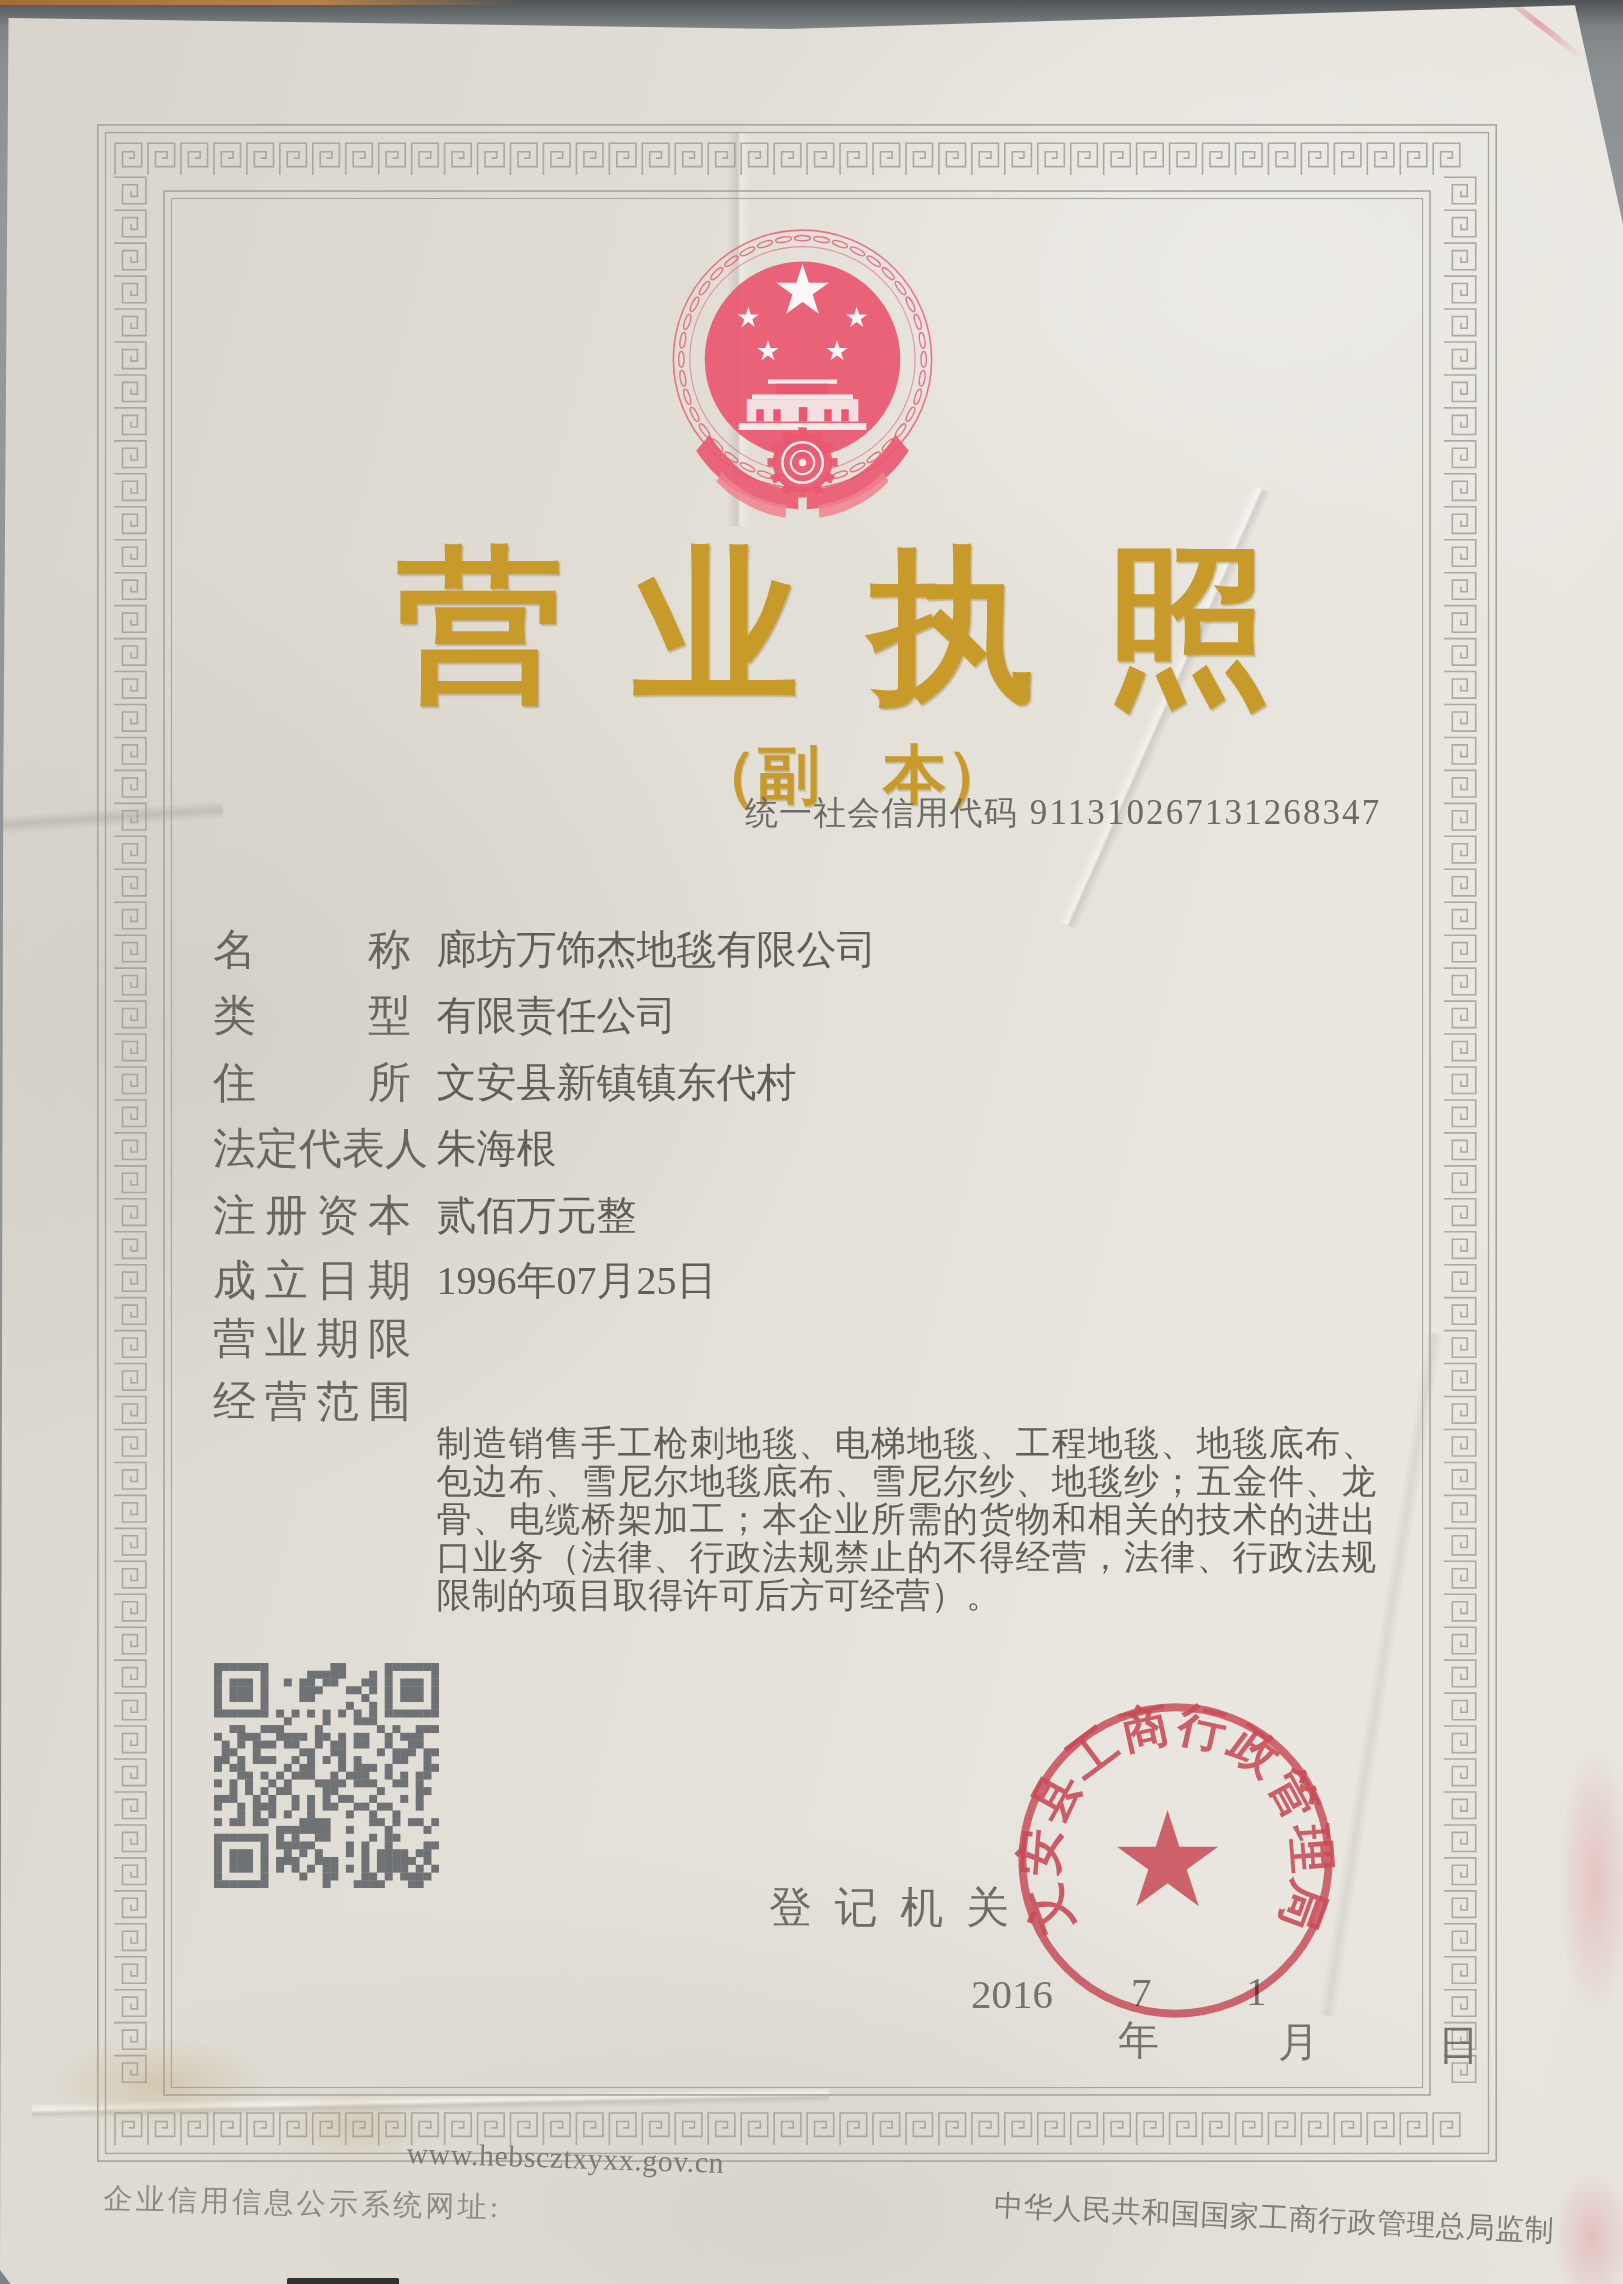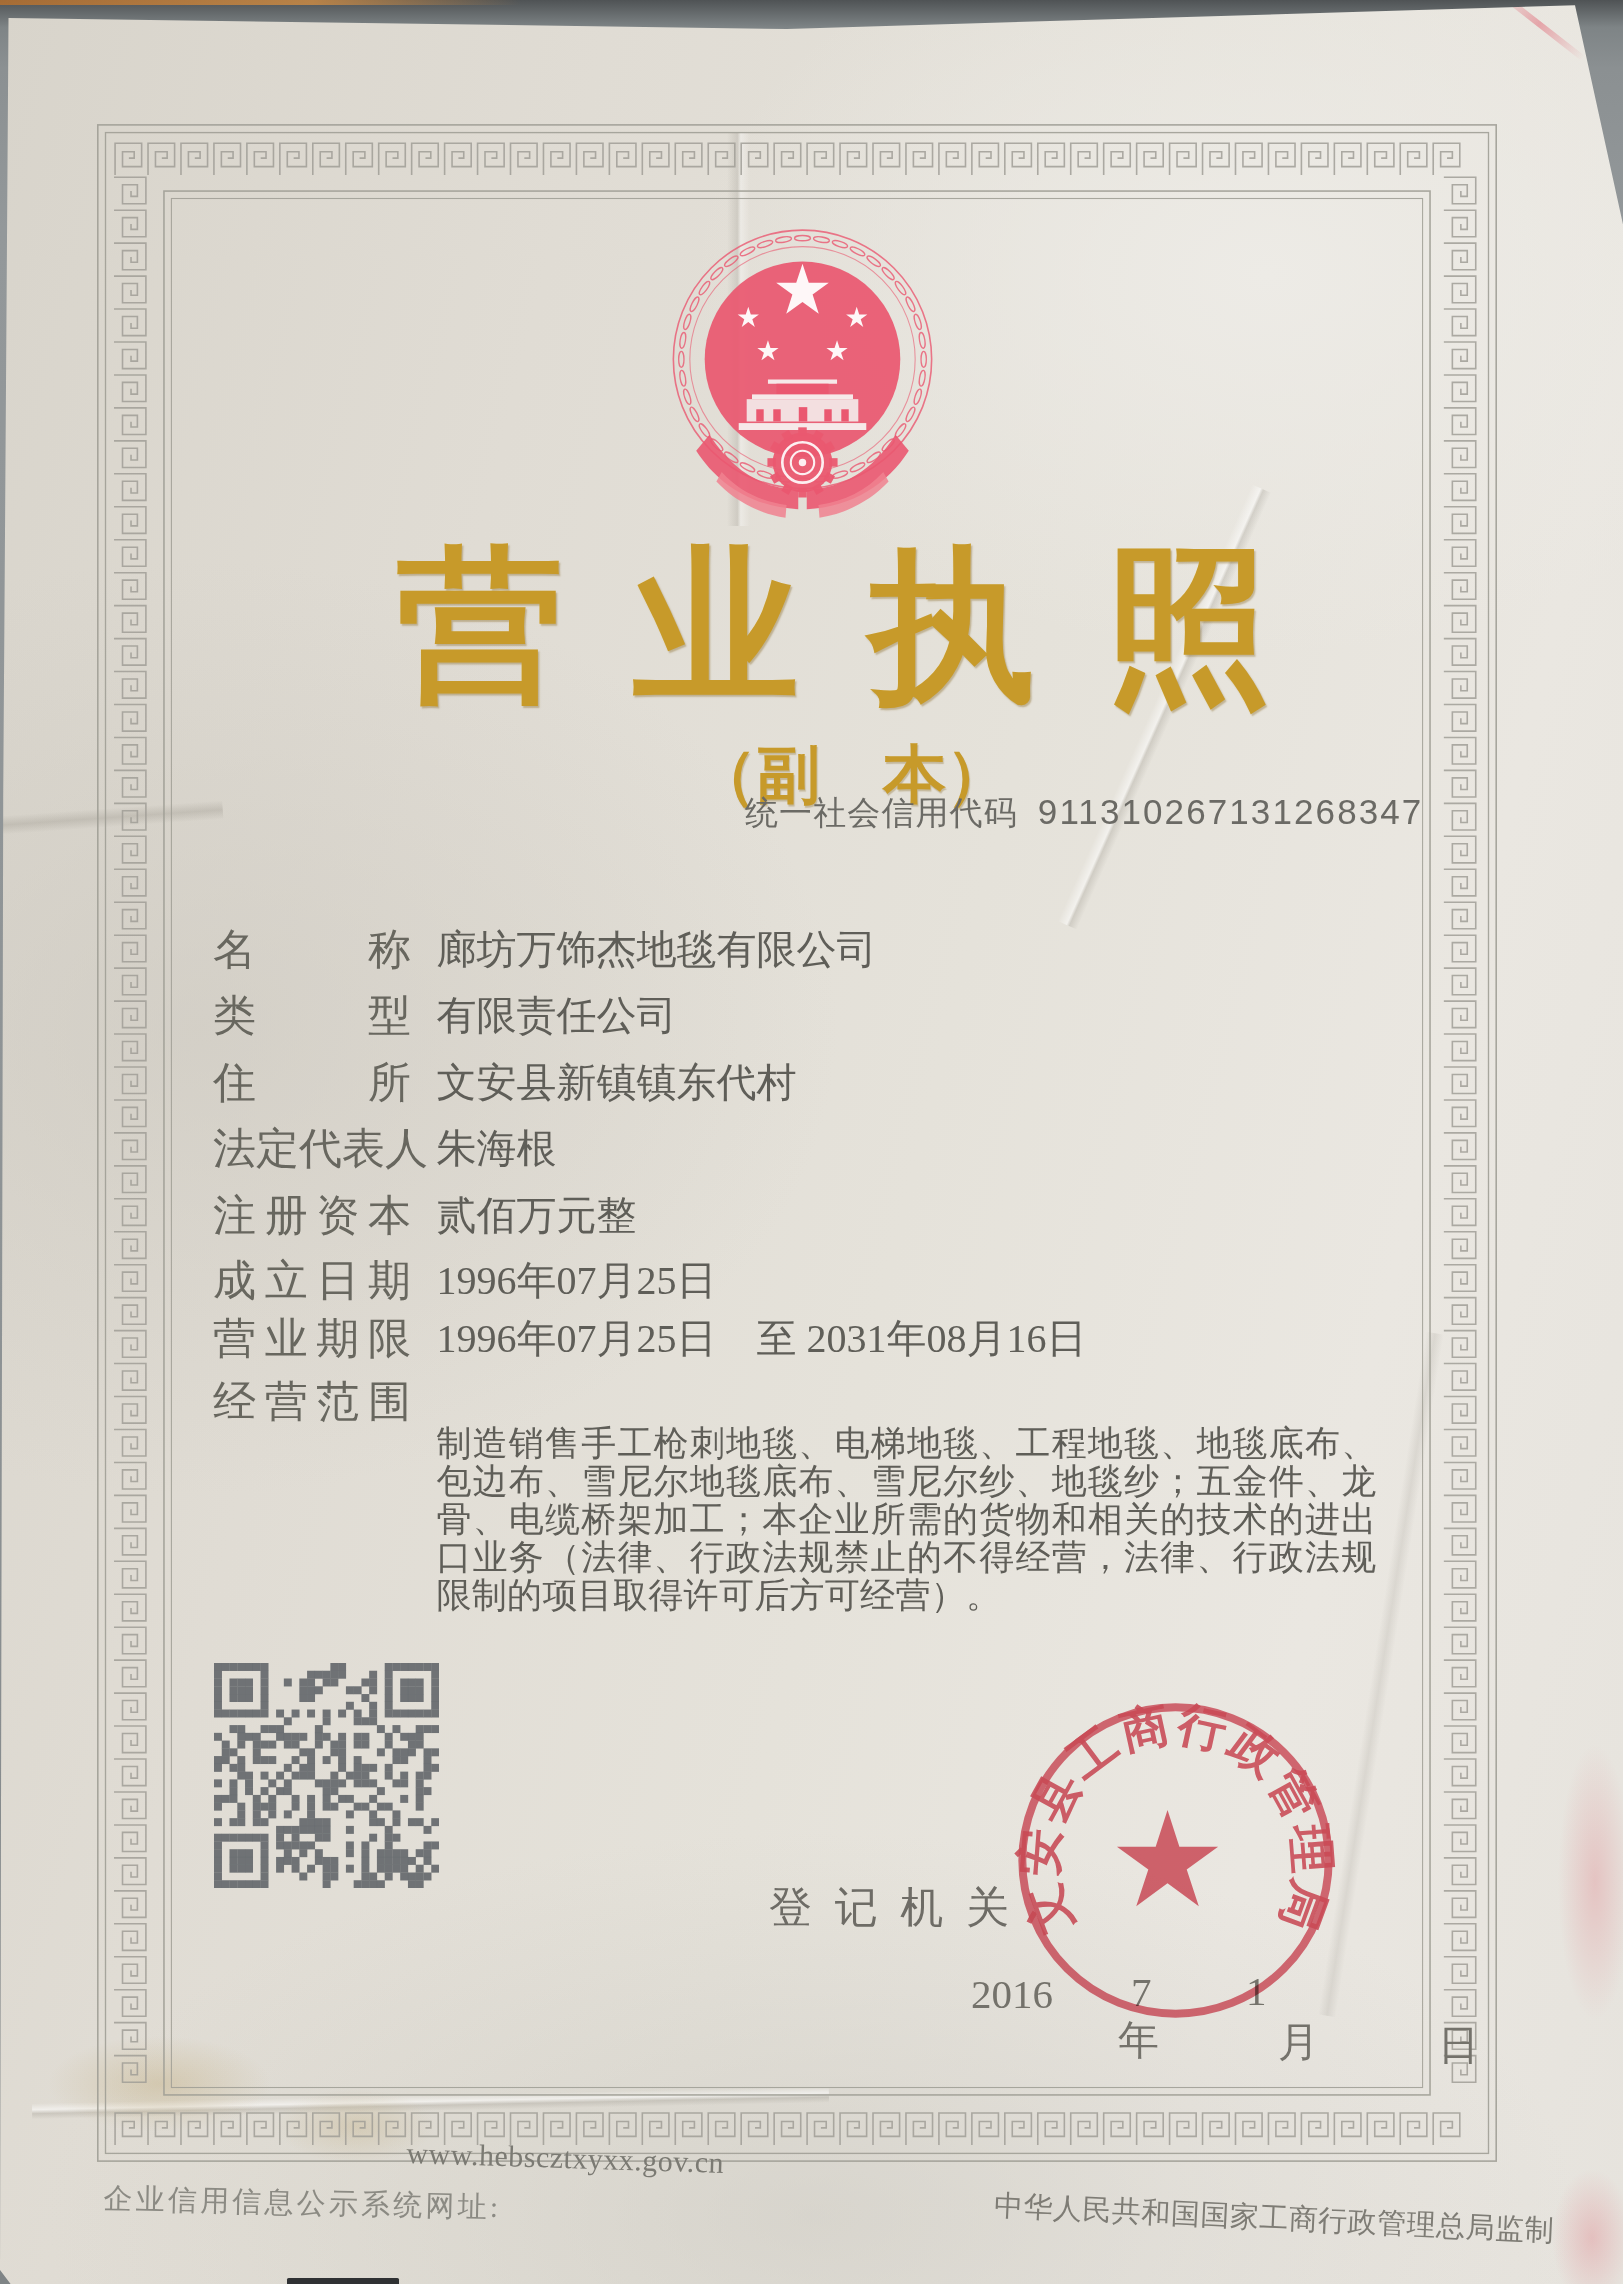--- a/index.html
+++ b/index.html
@@ -53,21 +53,21 @@
   .title{position:absolute;left:397px;top:543px;display:flex;gap:70px;
     font-family:"Liberation Sans","DejaVu Sans",sans-serif;font-weight:700;
     font-size:166px;line-height:1;color:var(--gold,#c79a2a);
     text-shadow:1.6px 2.1px 1.6px rgba(122,90,14,.35), -0.5px -0.5px 0 rgba(255,235,170,.25);}
   .subtitle{position:absolute;left:694px;top:743px;
     font-family:"Liberation Sans","DejaVu Sans",sans-serif;font-weight:700;
     font-size:63px;line-height:1;color:var(--gold,#c79a2a);
     text-shadow:1.1px 1.6px 1.1px rgba(122,90,14,.3);}
   .code-line{position:absolute;left:745px;top:791px;white-space:nowrap;color:#6b6a65;}
   .code-line .lab{font-size:33px;letter-spacing:1.1px;}
-  .code-line .val{font-size:35px;letter-spacing:2.1px;margin-left:20px;font-family:Liberation Sans, sans-serif;}
+  .code-line .val{font-size:35px;letter-spacing:2.1px;margin-left:12px;font-family:Liberation Serif, serif;}
   
   .row{position:absolute;left:213px;display:flex;align-items:flex-start;}
   .row .lab{width:198px;display:flex;justify-content:space-between;
     font-size:43px;line-height:1;color:#68675f;flex:none;}
   .row .val{margin-left:25.5px;font-size:40px;line-height:1;color:#5f5e58;white-space:nowrap;padding-top:2.1px;}
   .row.scope .val{white-space:normal;width:940px;font-size:35px;line-height:38px;
     text-align:justify;padding-top:1.1px;letter-spacing:0.3px;margin-top:44px;}
   
   svg.qr{position:absolute;left:214px;top:1663px;}
   
@@ -276,21 +276,20 @@
         </div>
       <div class="val">1996年07月25日</div>
     </div>
     <div class="row" style="top:1317px">
       <div class="lab">
           <span>营</span>
           <span>业</span>
           <span>期</span>
           <span>限</span>
         </div>
-      <div class="val">1996年07月25日　至  2031年08月16日</div>
     </div>
     <div class="row scope" style="top:1380px">
       <div class="lab">
           <span>经</span>
           <span>营</span>
           <span>范</span>
           <span>围</span>
         </div>
       <div class="val">制造销售手工枪刺地毯、电梯地毯、工程地毯、地毯底布、包边布、雪尼尔地毯底布、雪尼尔纱、地毯纱；五金件、龙骨、电缆桥架加工；本企业所需的货物和相关的技术的进出口业务（法律、行政法规禁止的不得经营，法律、行政法规限制的项目取得许可后方可经营）。</div>
     </div>

